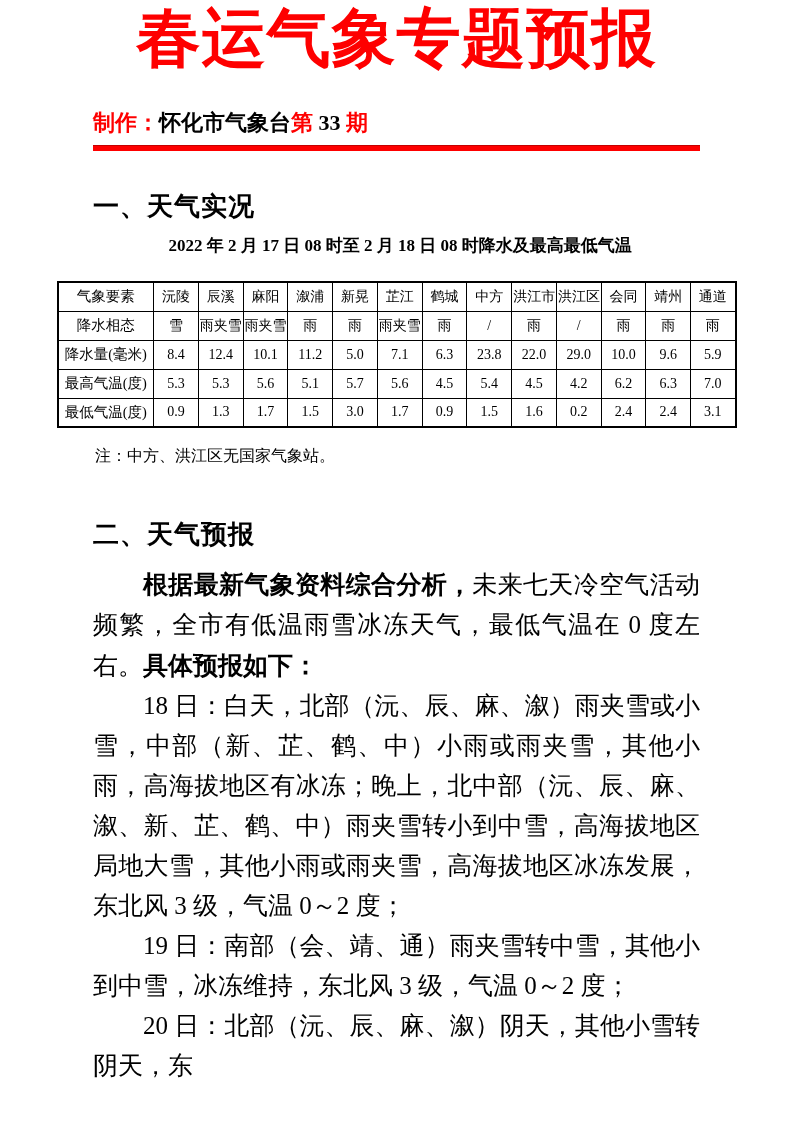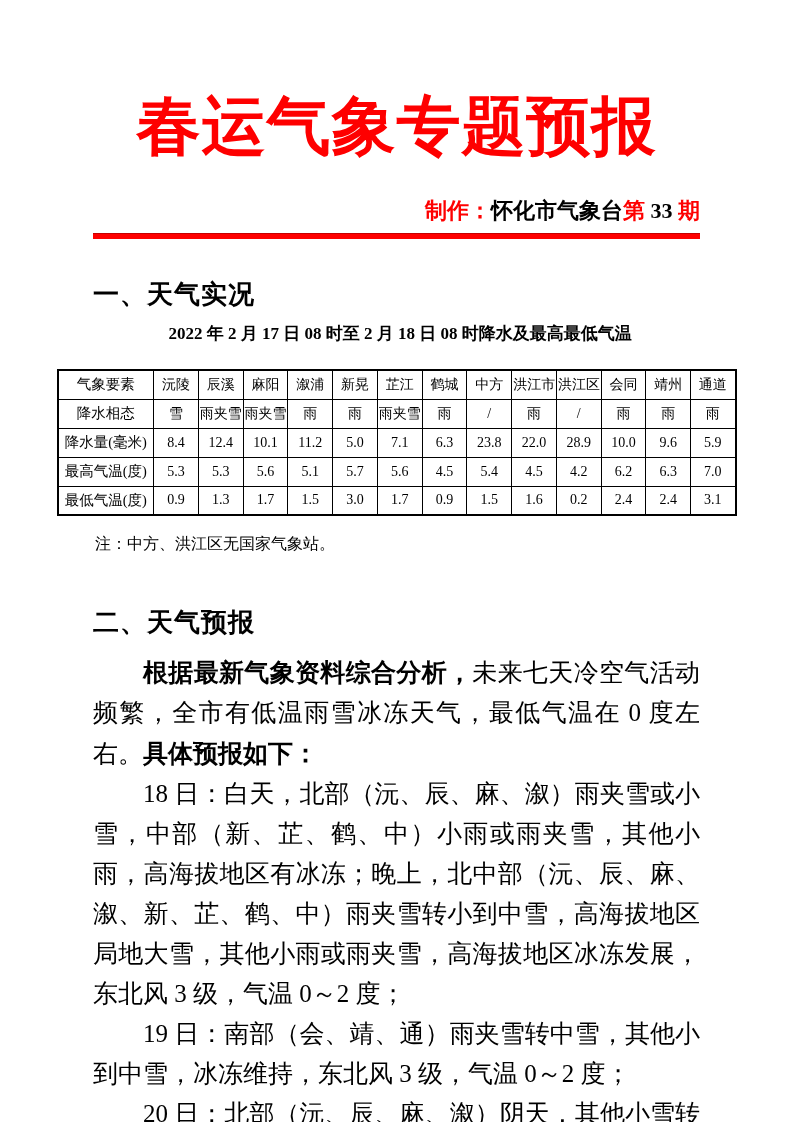--- a/index.html
+++ b/index.html
@@ -7,33 +7,32 @@
   .page {
     position:relative;
     width:793px; height:1122px;
     margin:0 auto;
     background:#ffffff;
     font-family:"Liberation Serif","DejaVu Serif",serif;
     color:#000;
     overflow:hidden;
   }
   .doc-title {
-    padding-top:88px;
     text-align:center;
     font-size:64px;
     line-height:78px;
     font-weight:bold;
     letter-spacing:1px;
     color:var(--red,#fe0000);
     font-family:"Liberation Serif","DejaVu Serif",serif;
   }
   .masthead {
     margin:30px 93px 0 93px;
     display:flex;
-    justify-content:flex-end;
+    justify-content:flex-start;
     align-items:baseline;
     font-size:22px;
     font-weight:bold;
     white-space:nowrap;
   }
   .masthead .red, .red { color:var(--red,#fe0000); }
   .rule {
     margin:7px 93px 0 93px;
     height:6px;
     border-top:1px solid #c40000;
@@ -148,21 +147,21 @@
           <td class="rowlabel" style="width: 96px;">降水量(毫米)</td>
           <td>8.4</td>
           <td>12.4</td>
           <td>10.1</td>
           <td>11.2</td>
           <td>5.0</td>
           <td>7.1</td>
           <td>6.3</td>
           <td>23.8</td>
           <td>22.0</td>
-          <td>28.9</td>
+          <td>29.0</td>
           <td>10.0</td>
           <td>9.6</td>
           <td>5.9</td>
         </tr>
         <tr>
           <td class="rowlabel" style="width: 96px;">最高气温(度)</td>
           <td>5.3</td>
           <td>5.3</td>
           <td>5.6</td>
           <td>5.1</td>

